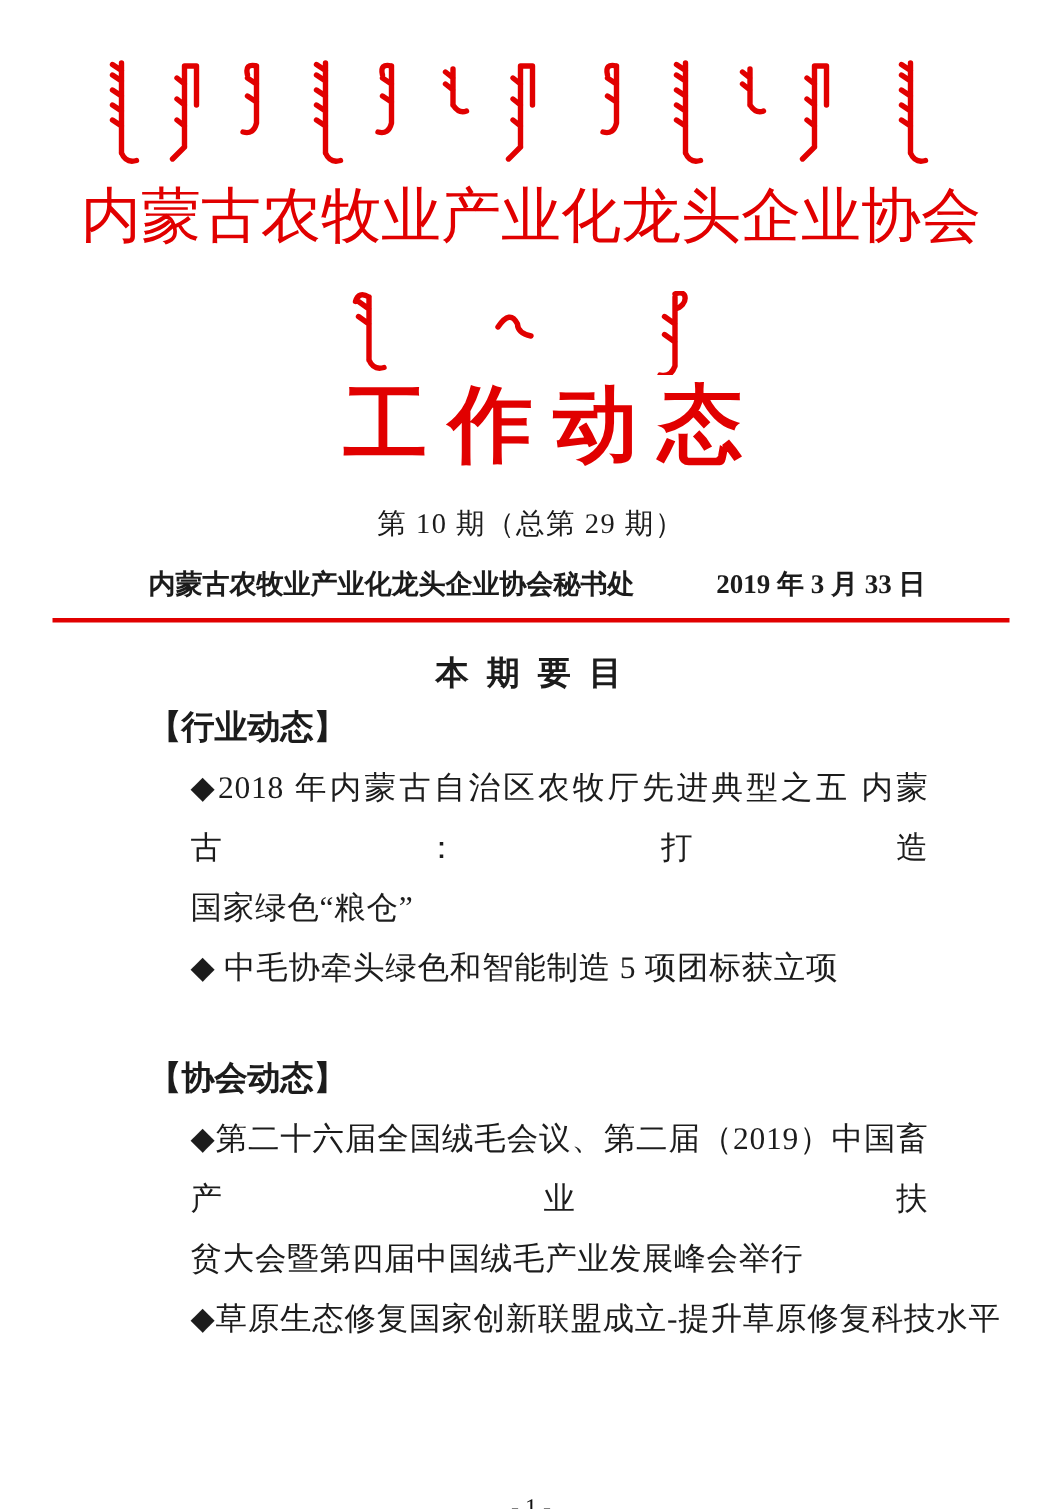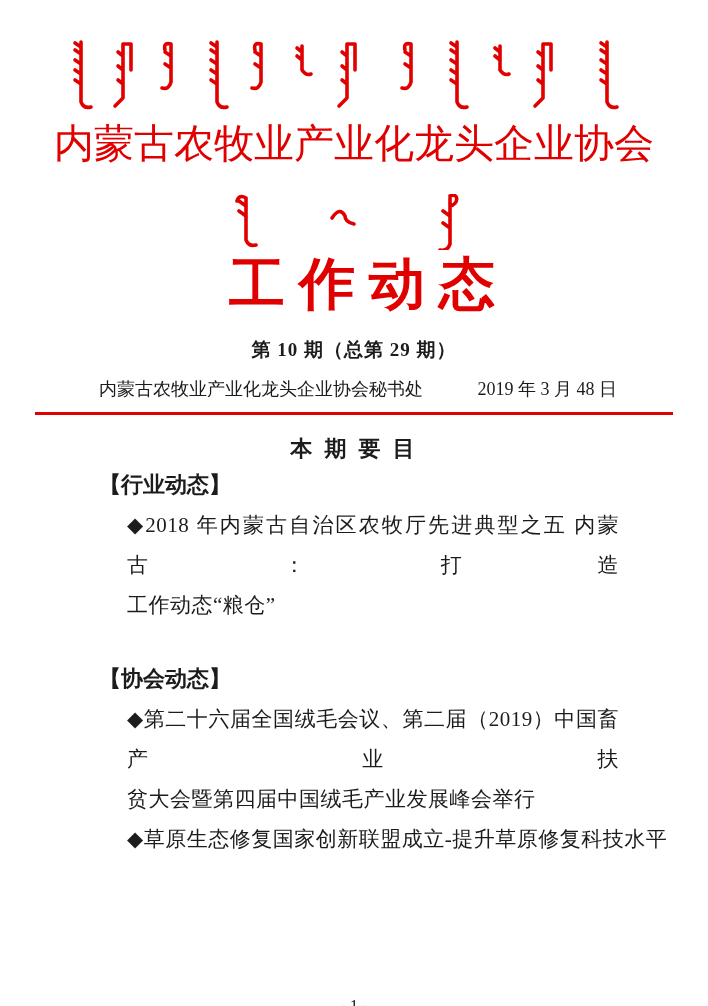--- a/index.html
+++ b/index.html
@@ -36,32 +36,32 @@
     line-height: 64px;
     letter-spacing: 14px;
     text-indent: 14px;
     white-space: nowrap;
     padding-left: 16px;
   }
   .issue-line {
     margin-top: 20px;
     text-align: center;
     font-size: 19px;
-    font-weight: 700;
+    font-weight: 400;
     line-height: 27px;
     letter-spacing: 1px;
   }
   .pub-row {
     width: 518px;
     margin: 14px 0 0 99px;
     display: flex;
     justify-content: space-between;
     align-items: baseline;
     font-size: 18px;
-    font-weight: 400;
+    font-weight: 700;
     line-height: 24px;
   }
   .rule {
     margin: 11px 0 0 35px;
     width: 638px;
     border: 0;
     border-top: 3px solid var(--red);
   }
   .contents-heading {
     margin-top: 20px;
@@ -153,34 +153,37 @@
       </g>
     </svg>
   </div>
 
   <div class="bulletin-title">工作动态</div>
 
   <div class="issue-line">第 10 期（总第 29 期）</div>
 
   <div class="pub-row">
     <span>内蒙古农牧业产业化龙头企业协会秘书处</span>
-    <span>2019 年 3 月 48 日</span>
+    <span>2019 年 3 月 33 日</span>
   </div>
 
   <hr class="rule">
 
   <div class="contents-heading">本 期 要 目</div>
 
   <div class="toc">
 
     <div class="section">
       <div class="section-title">【行业动态】</div>
       <div>
         <div class="toc-line full">◆2018 年内蒙古自治区农牧厅先进典型之五  内蒙古：打造</div>
-        <div class="toc-line">工作动态“粮仓”</div>
+        <div class="toc-line">国家绿色“粮仓”</div>
+      </div>
+      <div>
+        <div class="toc-line">◆ 中毛协牵头绿色和智能制造 5 项团标获立项</div>
       </div>
     </div>
 
     <div class="section">
       <div class="section-title">【协会动态】</div>
       <div>
         <div class="toc-line full">◆第二十六届全国绒毛会议、第二届（2019）中国畜产业扶</div>
         <div class="toc-line">贫大会暨第四届中国绒毛产业发展峰会举行</div>
       </div>
       <div>

